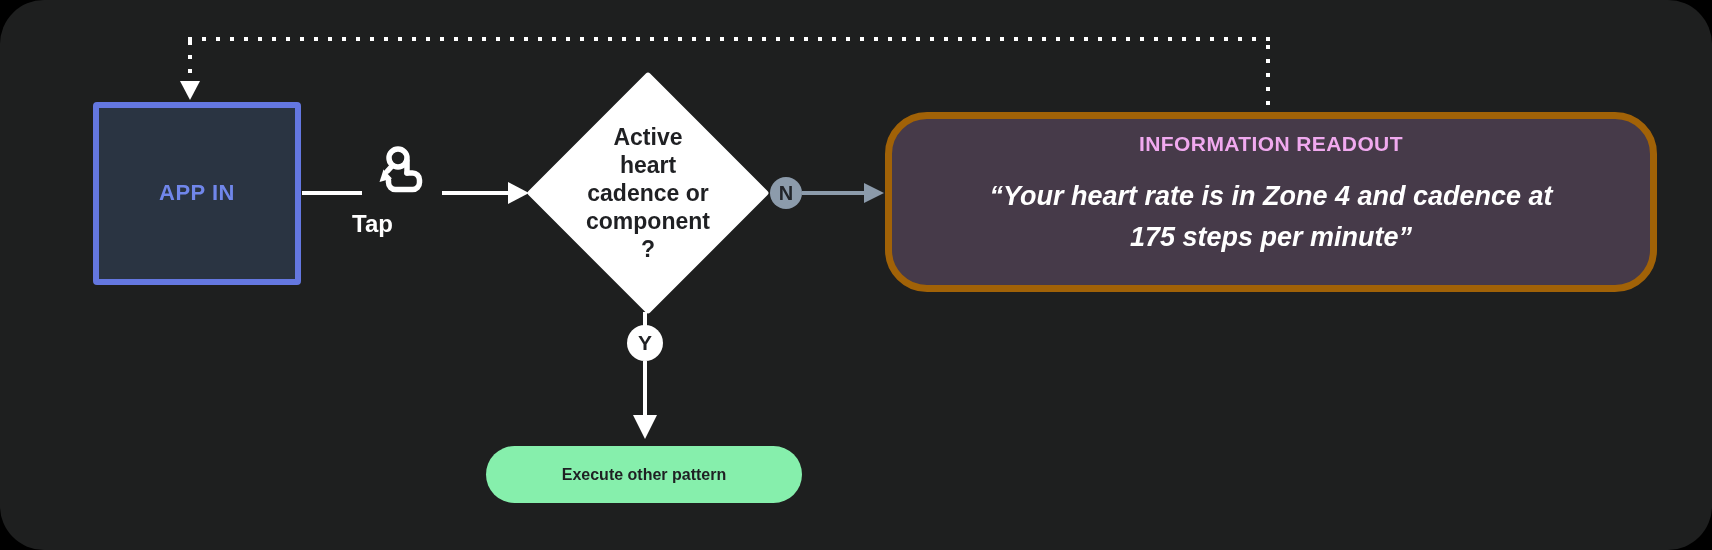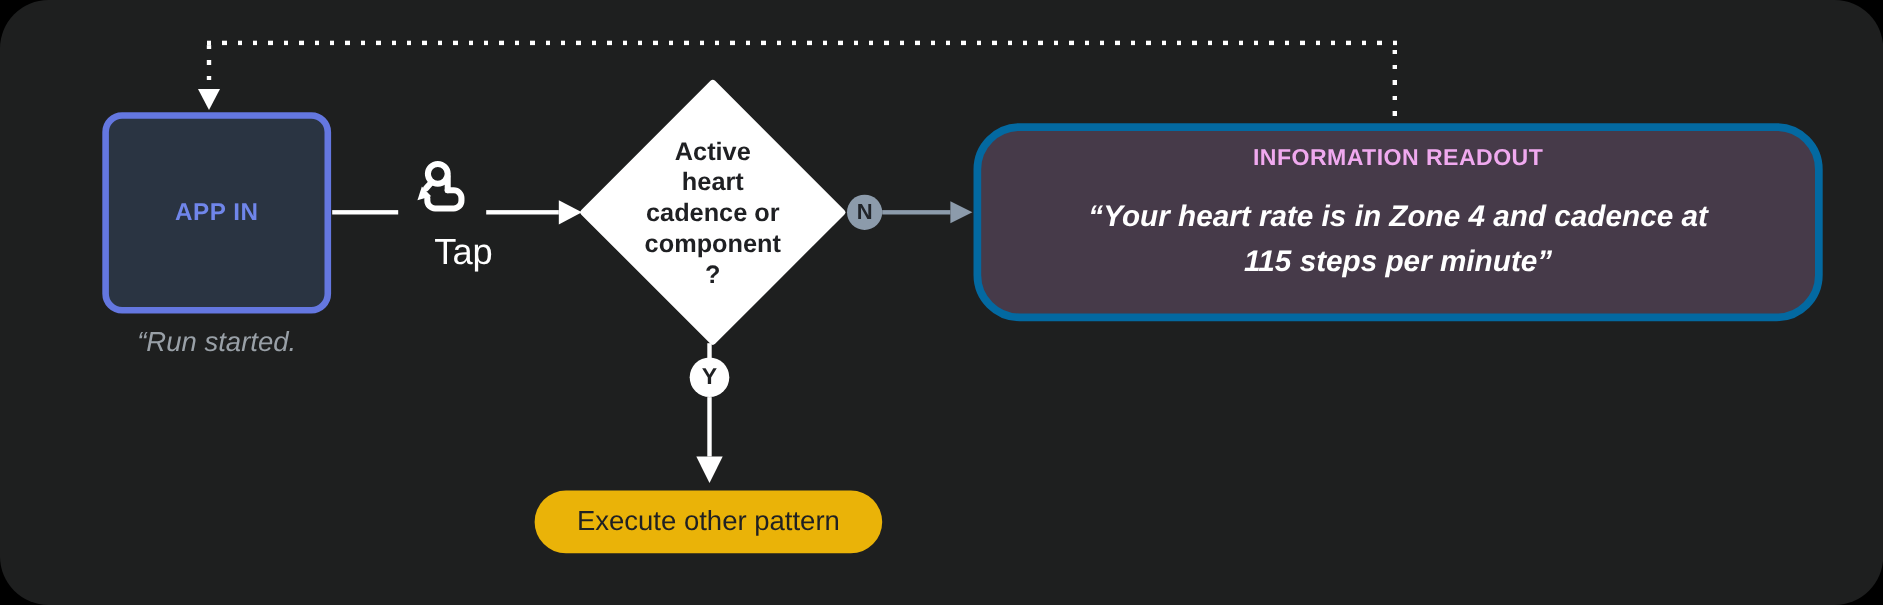--- a/index.html
+++ b/index.html
@@ -50,21 +50,21 @@
   }
 
   
   .app-node {
     position: absolute;
     left: 93px; top: 102px;
     width: 208px; height: 183px;
     box-sizing: border-box;
     background: #2A3442;
     border: 6px solid #6477E0;
-    border-radius: 18px;
+    border-radius: 4px;
     display: flex;
     flex-direction: column;
     align-items: center;
     justify-content: center;
     text-align: center;
   }
   .app-node .label {
     color: #7086EA;
     font-size: 22px;
     font-weight: bold;
@@ -101,24 +101,24 @@
   
   .tap-icon {
     position: absolute;
     left: 368px; top: 143px;
     width: 62px; height: 62px;
   }
   .tap-label {
     position: absolute;
     left: 352px; top: 210px;
     width: 96px;
-    text-align: right;
+    text-align: left;
     color: #FFFFFF;
-    font-size: 33px;
-    font-weight: normal;
+    font-size: 24px;
+    font-weight: bold;
   }
 
   
   .diamond {
     position: absolute;
     left: 562px; top: 107px;
     width: 172px; height: 172px;
     background: #FFFFFF;
     border-radius: 3px;
     transform: rotate(45deg);
@@ -160,21 +160,21 @@
     border-left: 20px solid #8C9BAB;
   }
 
   
   .readout {
     position: absolute;
     left: 885px; top: 112px;
     width: 772px; height: 180px;
     box-sizing: border-box;
     background: #463A49;
-    border: 7px solid #0369a1;
+    border: 7px solid #a16207;
     border-radius: 42px;
     text-align: center;
   }
   .readout-title {
     margin-top: 13px;
     color: #F0A9EF;
     font-size: 21px;
     font-weight: bold;
     letter-spacing: 0.4px;
   }
@@ -209,45 +209,44 @@
     border-right: 12px solid transparent;
     border-top: 24px solid #FFFFFF;
   }
 
   
   .action-pill {
     position: absolute;
     left: 486px; top: 446px;
     width: 316px; height: 57px;
     border-radius: 29px;
-    background: #eab308;
+    background: #86efac;
     display: flex; align-items: center; justify-content: center;
     color: #1F2023;
-    font-size: 25px;
-    font-weight: normal;
+    font-size: 16px;
+    font-weight: bold;
   }
 </style>
 </head>
 <body>
 
 <div class="canvas">
   <div class="panel">
 
     <div class="dotted-h"></div>
     <div class="dotted-v-left"></div>
     <div class="dotted-v-right"></div>
     <div class="arrow-down-app"></div>
 
     <div class="app-node">
       <div class="label">
         <div>APP IN</div>
       </div>
     </div>
     <div class="app-caption">
-      <div>“Run started.</div>
     </div>
 
     <div class="flow-line line-1"></div>
 
     <svg class="tap-icon" viewBox="0 0 62 62">
       <g fill="none" stroke="#FFFFFF" stroke-width="5.5" stroke-linecap="round" stroke-linejoin="round">
         <circle cx="30" cy="15" r="9"></circle>
         <path d="M39 18 L39 30"></path>
         <path d="M39 30 h5.5 a7 7 0 0 1 7 7 v2.5 a7 7 0 0 1 -7 7 h-17 a7 7 0 0 1 -7 -7 v-2"></path>
         <path d="M24.5 22.5 L19.5 28"></path>
@@ -269,21 +268,21 @@
     </div>
 
     <div class="n-circle">N</div>
     <div class="flow-line line-gray"></div>
     <div class="arrow-right-gray"></div>
 
     <div class="readout">
       <div class="readout-title">INFORMATION READOUT</div>
       <div class="readout-quote">
         <div>“Your heart rate is in Zone 4 and cadence at</div>
-        <div>115 steps per minute”</div>
+        <div>175 steps per minute”</div>
       </div>
     </div>
 
     <div class="flow-line line-y-top"></div>
     <div class="y-circle">Y</div>
     <div class="flow-line line-y-bottom"></div>
     <div class="arrow-down-white"></div>
 
     <div class="action-pill">
       <span>Execute other pattern</span>

